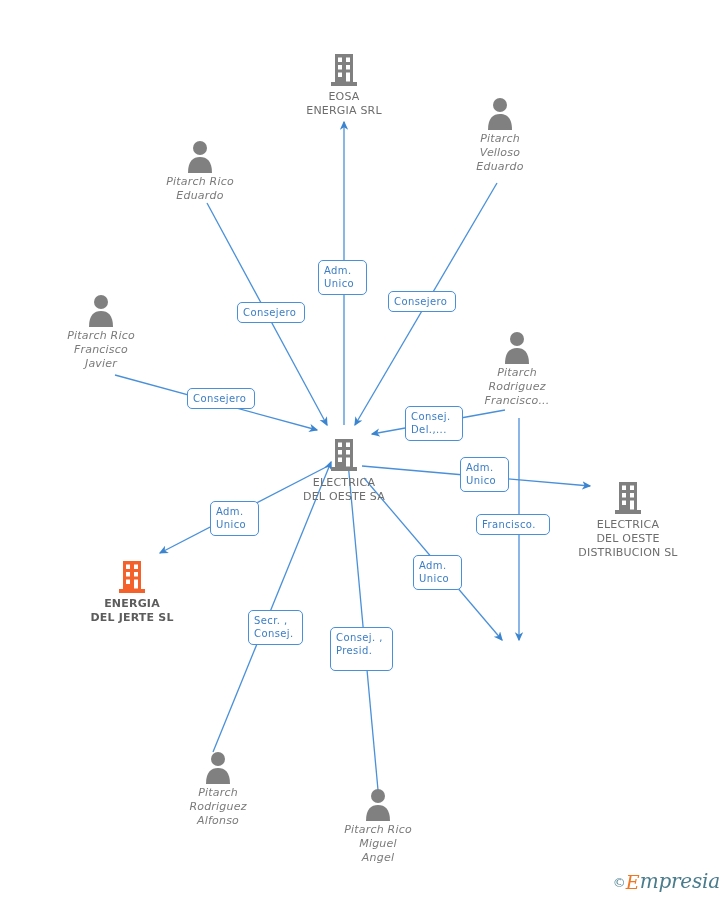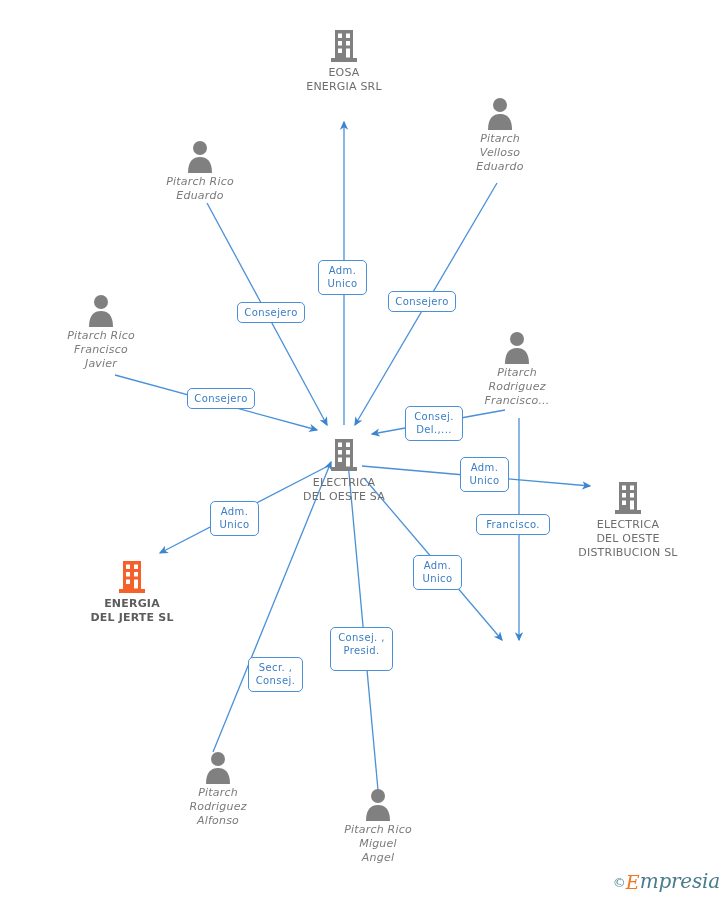--- a/index.html
+++ b/index.html
@@ -62,21 +62,21 @@
   .pill {
     position: absolute;
     box-sizing: border-box;
     border: 1px solid #4a90d9;
     border-radius: 5px;
     background: #ffffff;
     color: #3b7dc4;
     font-size: 10px;
     line-height: 13px;
     letter-spacing: 0.4px;
-    text-align: center;
+    text-align: left;
     padding: 3px 5px 16px 5px;
     white-space: pre-line;
     z-index: 5;
   }
 
   
   #watermark {
     position: absolute;
     right: 8px;
     bottom: 12px;
@@ -124,21 +124,21 @@
         <path d="M 505 410 L 372 434" marker-end="url(#arrowhead)"></path>
         <path d="M 362 466 L 590 486" marker-end="url(#arrowhead)"></path>
         <path d="M 519 418 L 519 640" marker-end="url(#arrowhead)"></path>
         <path d="M 330 465 L 160 553" marker-end="url(#arrowhead)"></path>
         <path d="M 364 478 L 502 640" marker-end="url(#arrowhead)"></path>
         <path d="M 213 752 L 331 462" marker-end="url(#arrowhead)"></path>
         <path d="M 378 790 L 348 462" marker-end="url(#arrowhead)"></path>
       </g>
   </svg>
 
-  <div class="node company" style="left:344px; top:28px;">
+  <div class="node company" style="left:344px; top:52px;">
     <span class="glyph">
       <svg width="30" height="36" viewBox="0 0 30 36" xmlns="http://www.w3.org/2000/svg">
         <rect x="6" y="2" width="18" height="28" fill="#808080"></rect>
         <rect x="2" y="30" width="26" height="4" fill="#808080"></rect>
         <rect x="9" y="5.5" width="4" height="4.5" fill="#ffffff"></rect>
         <rect x="17" y="5.5" width="4" height="4.5" fill="#ffffff"></rect>
         <rect x="9" y="13" width="4" height="4.5" fill="#ffffff"></rect>
         <rect x="17" y="13" width="4" height="4.5" fill="#ffffff"></rect>
         <rect x="9" y="20.5" width="4" height="4.5" fill="#ffffff"></rect>
         <rect x="17" y="20.5" width="4" height="9" fill="#ffffff"></rect>
@@ -279,21 +279,21 @@
   <div class="pill" style="left:187px; top:388px; width:68px; height:21px;">Consejero</div>
   <div class="pill" style="left:405px; top:406px; width:58px; height:35px;">Consej.
 Del.,...</div>
   <div class="pill" style="left:460px; top:457px; width:49px; height:35px;">Adm.
 Unico</div>
   <div class="pill" style="left:476px; top:514px; width:74px; height:21px;">Francisco.</div>
   <div class="pill" style="left:210px; top:501px; width:49px; height:35px;">Adm.
 Unico</div>
   <div class="pill" style="left:413px; top:555px; width:49px; height:35px;">Adm.
 Unico</div>
-  <div class="pill" style="left:248px; top:610px; width:55px; height:35px;margin-top:47px;">Secr. ,
+  <div class="pill" style="left:248px; top:610px; width:55px; height:35px;">Secr. ,
 Consej.</div>
   <div class="pill" style="left:330px; top:627px; width:63px; height:44px;">Consej. ,
 Presid.</div>
 
   <div id="watermark">
     <span class="c">©</span><span class="e">E</span><span class="rest">mpresia</span>
   </div>
 
 </div>
 

